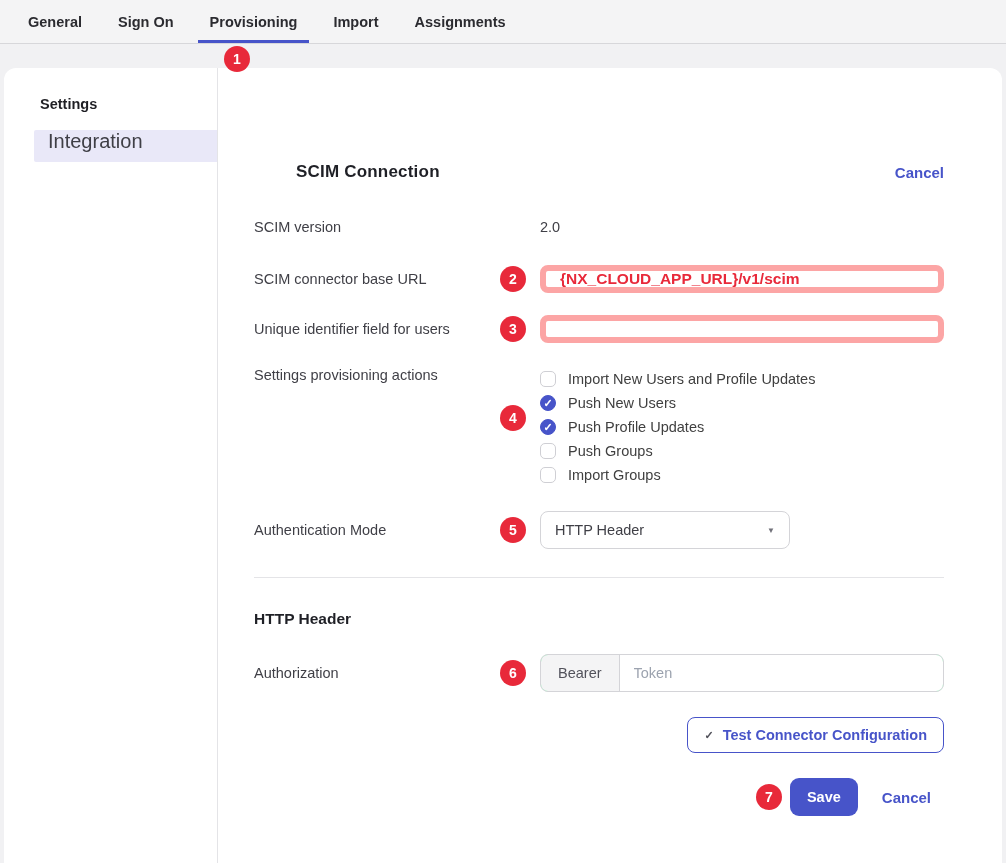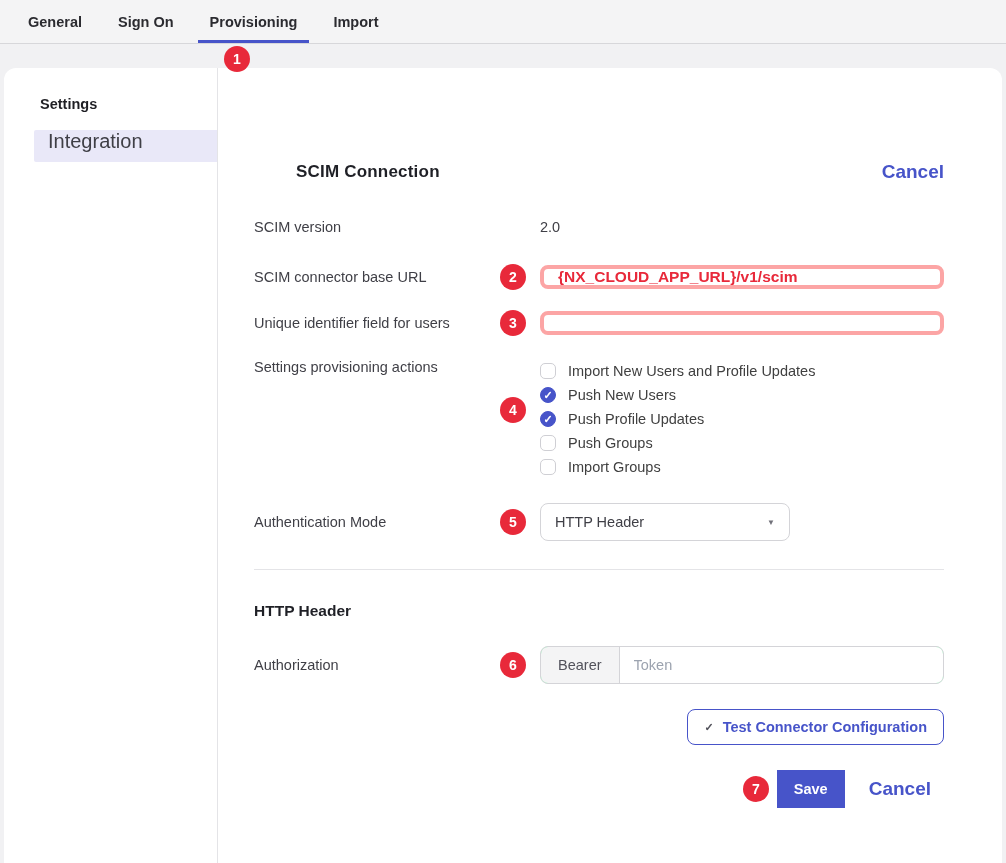--- a/index.html
+++ b/index.html
@@ -29,31 +29,31 @@
   .sidebar { width:214px; flex-shrink:0; border-right:1px solid #e4e4e7; padding-top:28px; }
   .sidebar-heading { font-size:14.5px; font-weight:700; color:#1f1f24; margin:0 0 18px 36px; }
   .sidebar-item { height:32px; display:flex; align-items:flex-start; padding-left:14px;
                   margin-left:30px; font-size:20px; color:#3f3f46; cursor:pointer; }
   .sidebar-item.active { background:var(--sidebarActive,#e9e8f8); border-radius:2px 0 0 2px; }
 
   
   .main { flex:1; padding:0 58px 0 36px; }
   .panel-header { margin-top:90px; height:28px; display:flex; align-items:center; justify-content:space-between;margin-left:42px; }
   .panel-title { font-size:17px; font-weight:700; color:#1f2026; letter-spacing:.2px; }
-  .link { color:var(--accent,#4754c9); font-size:19px; font-weight:700; cursor:pointer; text-decoration:none; }
+  .link { color:var(--accent,#4754c9); font-size:15px; font-weight:700; cursor:pointer; text-decoration:none; }
 
   .row { display:flex; align-items:center; }
   .row .label { width:286px; flex-shrink:0; font-size:14.5px; color:#3f3f46; }
   .row .control { flex:1; position:relative; }
   .row-version { margin-top:30px; height:22px; }
   .value { font-size:14.5px; color:#3f3f46; }
 
   .row-input { margin-top:27px; }
   .row-input2 { margin-top:22px; }
-  .text-input { width:100%; height:24px; border:4px solid #fca5a5; border-radius:8px;
+  .text-input { width:100%; height:24px; border:6px solid #fca5a5; border-radius:8px;
                 padding:8px 14px; font-family:"Liberation Sans",sans-serif; font-size:14.5px;
                 color:#3f3f46; outline:none; background:#fff; }
   .red-value { color:var(--redValue,#e8293a); font-weight:700; font-size:15.5px; }
 
   .row-actions { margin-top:24px; align-items:flex-start; }
   .check-row { height:24px; display:flex; align-items:center; gap:12px; cursor:pointer; }
   .checkbox { width:16px; height:16px; border:1.5px solid #cfcfd4; border-radius:5px;
               background:#fff; display:flex; align-items:center; justify-content:center; flex-shrink:0; }
   .checkbox.checked { background:var(--accent,#4754c9); border-color:var(--accent,#4754c9); border-radius:50%; }
   .checkbox.checked::after { content:"✓"; color:#fff; font-size:11px; font-weight:700; line-height:1; }
@@ -79,34 +79,35 @@
 
   .test-row { margin-top:25px; display:flex; justify-content:flex-end; }
   .btn-outline { height:36px; display:flex; align-items:center; gap:9px; padding:0 16px;
                  background:#fff; border:1px solid var(--accent,#4754c9); border-radius:8px;
                  color:var(--accent,#4754c9); font-size:14.5px; font-weight:700;
                  font-family:"Liberation Sans",sans-serif; cursor:pointer; }
   .check-icon { color:#52525b; font-size:11px; }
 
   .save-row { margin-top:25px; display:flex; justify-content:flex-end; align-items:center; }
   .btn-primary { height:38px; padding:0 17px; background:var(--accent,#4754c9); color:#fff;
-                 border:none; border-radius:0; font-size:14.5px; font-weight:700;
+                 border:none; border-radius:9px; font-size:14.5px; font-weight:700;
                  font-family:"Liberation Sans",sans-serif; cursor:pointer; margin-left:8px; }
   .save-row .link { margin-left:24px; margin-right:13px; }
 </style>
 </head>
 <body>
 
 <div class="screen">
 
   <nav class="tabbar">
     <div class="tab">General</div>
     <div class="tab">Sign On</div>
     <div class="tab active">Provisioning</div>
     <div class="tab">Import</div>
+    <div class="tab">Assignments</div>
   </nav>
 
   <div class="badge badge-1">1</div>
 
   <section class="card">
 
     <aside class="sidebar">
       <div class="sidebar-heading">Settings</div>
       <div class="sidebar-item active">
         <span>Integration</span>

